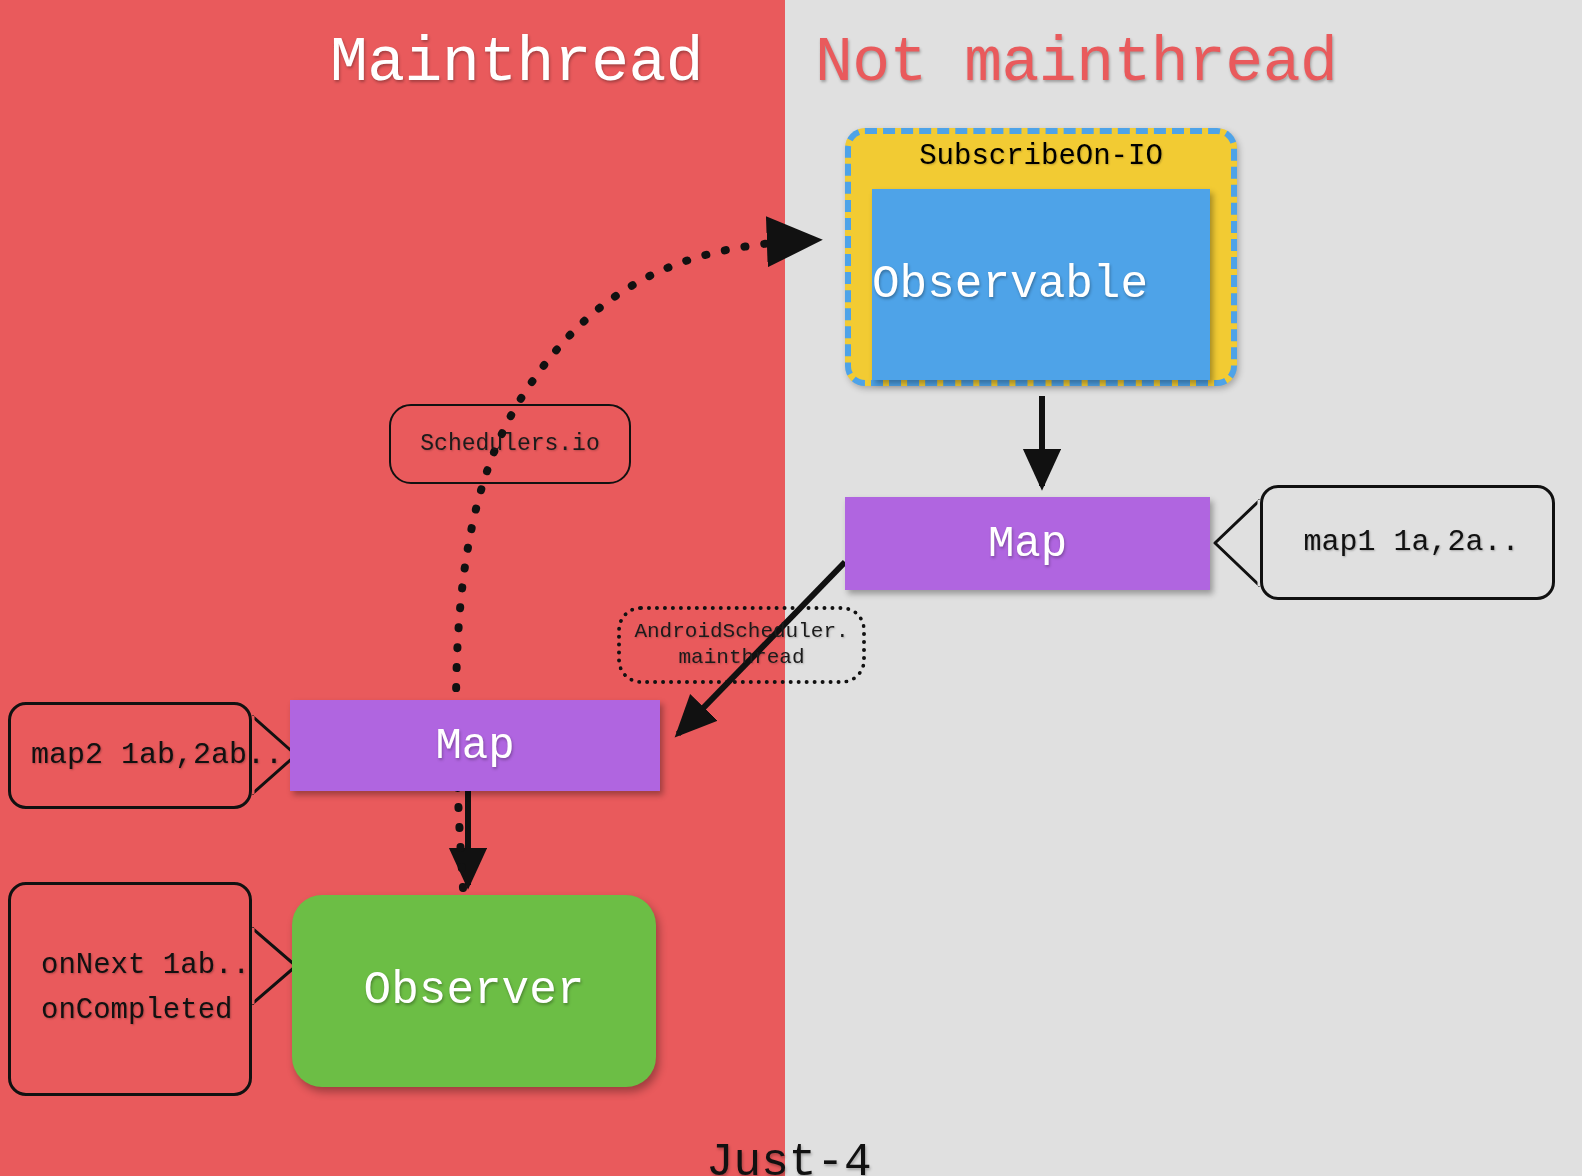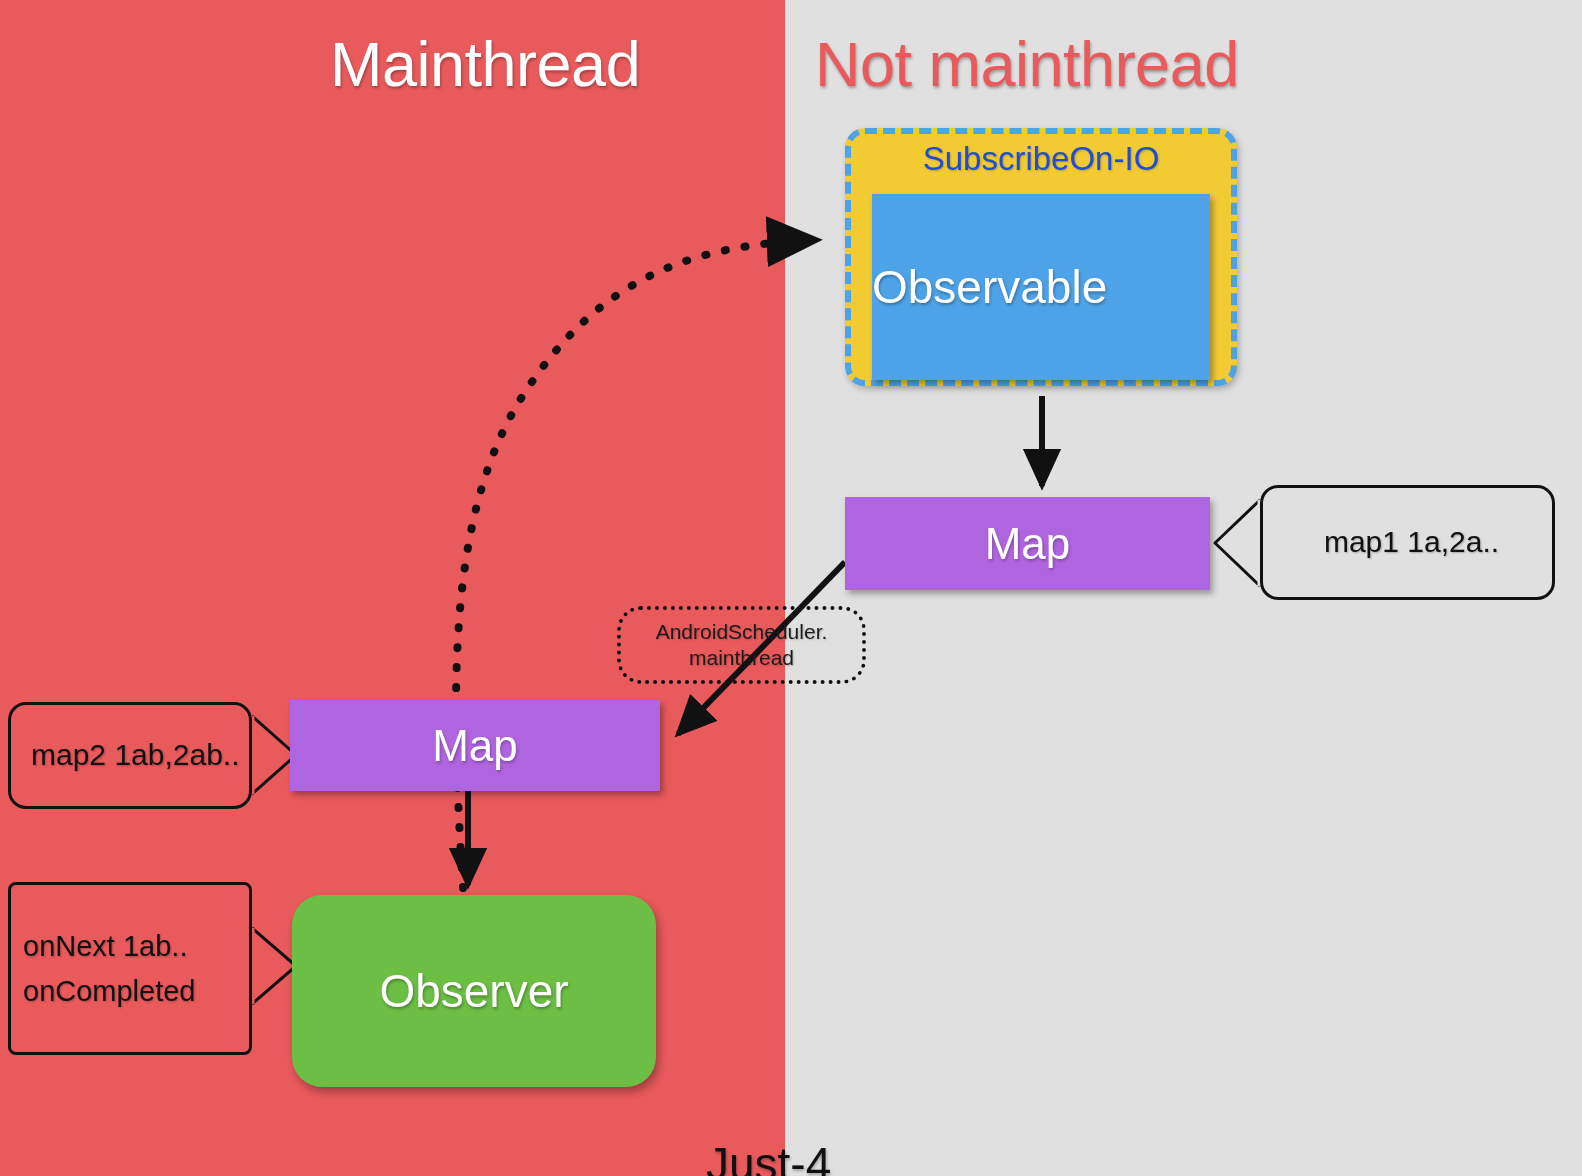--- a/index.html
+++ b/index.html
@@ -1,20 +1,20 @@
 <!DOCTYPE html>
 <html><head>
 <meta charset="utf-8">
 <style>
   html,body{margin:0;padding:0;background:#ffffff;}
   #stage{
     position:relative;
     width:1582px;height:1176px;
     overflow:hidden;
-    font-family:Liberation Sans, sans-serif;
+    font-family:Liberation Mono, monospace;
     background:#e0e0e0;
   }
   
   .half{position:absolute;top:0;bottom:0;}
   #left-half{left:0;width:785px;background:#e95a5c;}
   #right-half{left:785px;right:0;background:#e0e0e0;}
 
   
   .heading{
     position:absolute;
@@ -35,21 +35,21 @@
 
   #subscribe-wrap{
     left:845px;top:128px;width:392px;height:258px;
     background:#f2cb33;
     border:6px dashed #4ea3e8;
     border-radius:20px;
     flex-direction:column;
     box-shadow:2px 3px 6px rgba(0,0,0,.25);
   }
   #subscribe-label{
-    color:#1d4ed8;font-size:33px;margin-top:6px;margin-bottom:8px;
+    color:#000000;font-size:29px;margin-top:6px;margin-bottom:8px;
     text-shadow:1px 1px 2px rgba(0,0,0,.22);
   }
   #observable-box{
     width:338px;height:196px;
     background:#4ea3e8;
     display:flex;align-items:center;justify-content:flex-start;
     box-shadow:3px 4px 6px rgba(0,0,0,.32);
     margin-top:8px;
   }
   #observable-label{color:#ffffff;font-size:46px;text-shadow:1px 2px 3px rgba(0,0,0,.30);}
@@ -102,22 +102,22 @@
   }
   #callout-map1{
     left:1260px;top:485px;width:295px;height:115px;
     align-items:center;padding-left:8px;
   }
   #callout-map2{
     left:8px;top:702px;width:244px;height:107px;
     justify-content:center;padding-left:20px;
   }
   #callout-observer{
-    left:8px;top:882px;width:244px;height:173px;
-    padding-left:12px;font-size:29px;border-radius:8px;
+    left:8px;top:882px;width:244px;height:214px;
+    padding-left:30px;font-size:29px;
   }
   .callout-line{white-space:nowrap;}
 
   
   #caption{
     position:absolute;left:706px;top:1137px;
     font-size:46px;color:#111;
     text-shadow:1px 2px 3px rgba(0,0,0,.28);
     white-space:nowrap;
   }
@@ -185,20 +185,23 @@
   </div>
 
   <div class="node map-box" id="map-left">
     <span class="map-label">Map</span>
   </div>
 
   <div class="node" id="observer-box">
     <span id="observer-label">Observer</span>
   </div>
 
+  <div class="pill" id="schedulers-io">
+    <span>Schedulers.io</span>
+  </div>
 
   <div class="pill" id="android-scheduler">
     <span>AndroidScheduler.</span>
     <span>mainthread</span>
   </div>
 
   <div class="callout" id="callout-map1">
     <span class="callout-line">map1  1a,2a..</span>
   </div>
 

